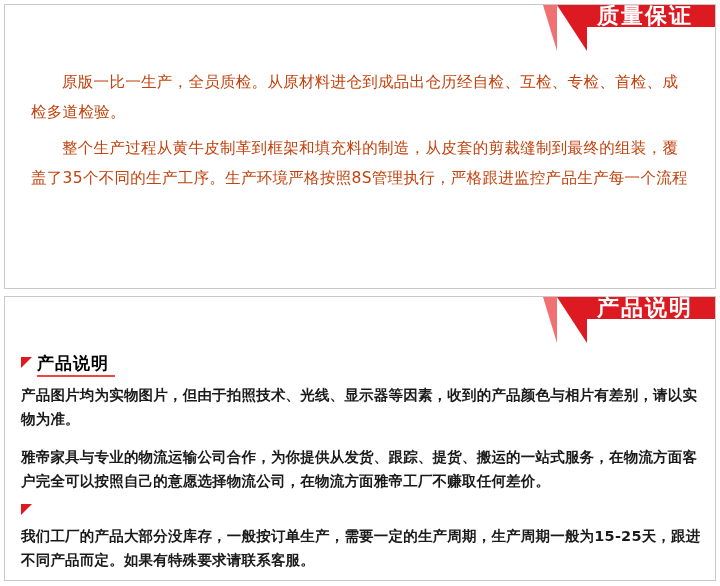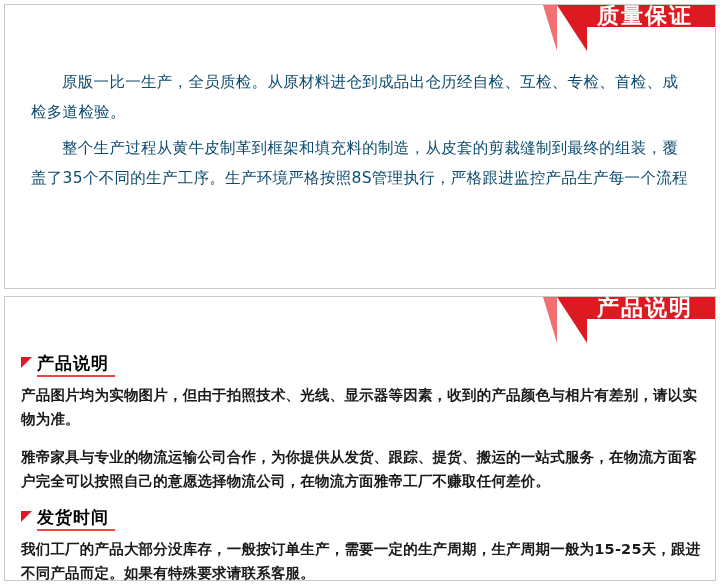--- a/index.html
+++ b/index.html
@@ -66,21 +66,21 @@
 
   
   .quality-body {
     padding: 62px 26px 0 26px;
   }
   .para {
     font-size: 15.5px;
     line-height: 30px;
     text-indent: 2em;
     margin: 0 0 6px 0;
-    color: #0c4a6e;
+    color: #c2410c;
     letter-spacing: 0.3px;
   }
 
   
   .disclaimer-body {
     padding: 56px 14px 0 14px;
   }
   .section {
     margin-bottom: 14px;
   }
@@ -153,21 +153,20 @@
         <p class="section-text">产品图片均为实物图片，但由于拍照技术、光线、显示器等因素，收到的产品颜色与相片有差别，请以实物为准。</p>
       </div>
 
       <div class="section">
         <p class="section-text">雅帝家具与专业的物流运输公司合作，为你提供从发货、跟踪、提货、搬运的一站式服务，在物流方面客户完全可以按照自己的意愿选择物流公司，在物流方面雅帝工厂不赚取任何差价。</p>
       </div>
 
       <div class="section">
         <div class="section-head">
           <span class="flag"></span>
-          <span class="section-title">发货时间</span>
         </div>
         <p class="section-text">我们工厂的产品大部分没库存，一般按订单生产，需要一定的生产周期，生产周期一般为15-25天，跟进不同产品而定。如果有特殊要求请联系客服。</p>
       </div>
 
     </div>
   </section>
 
 </div>
 
 </body></html>

